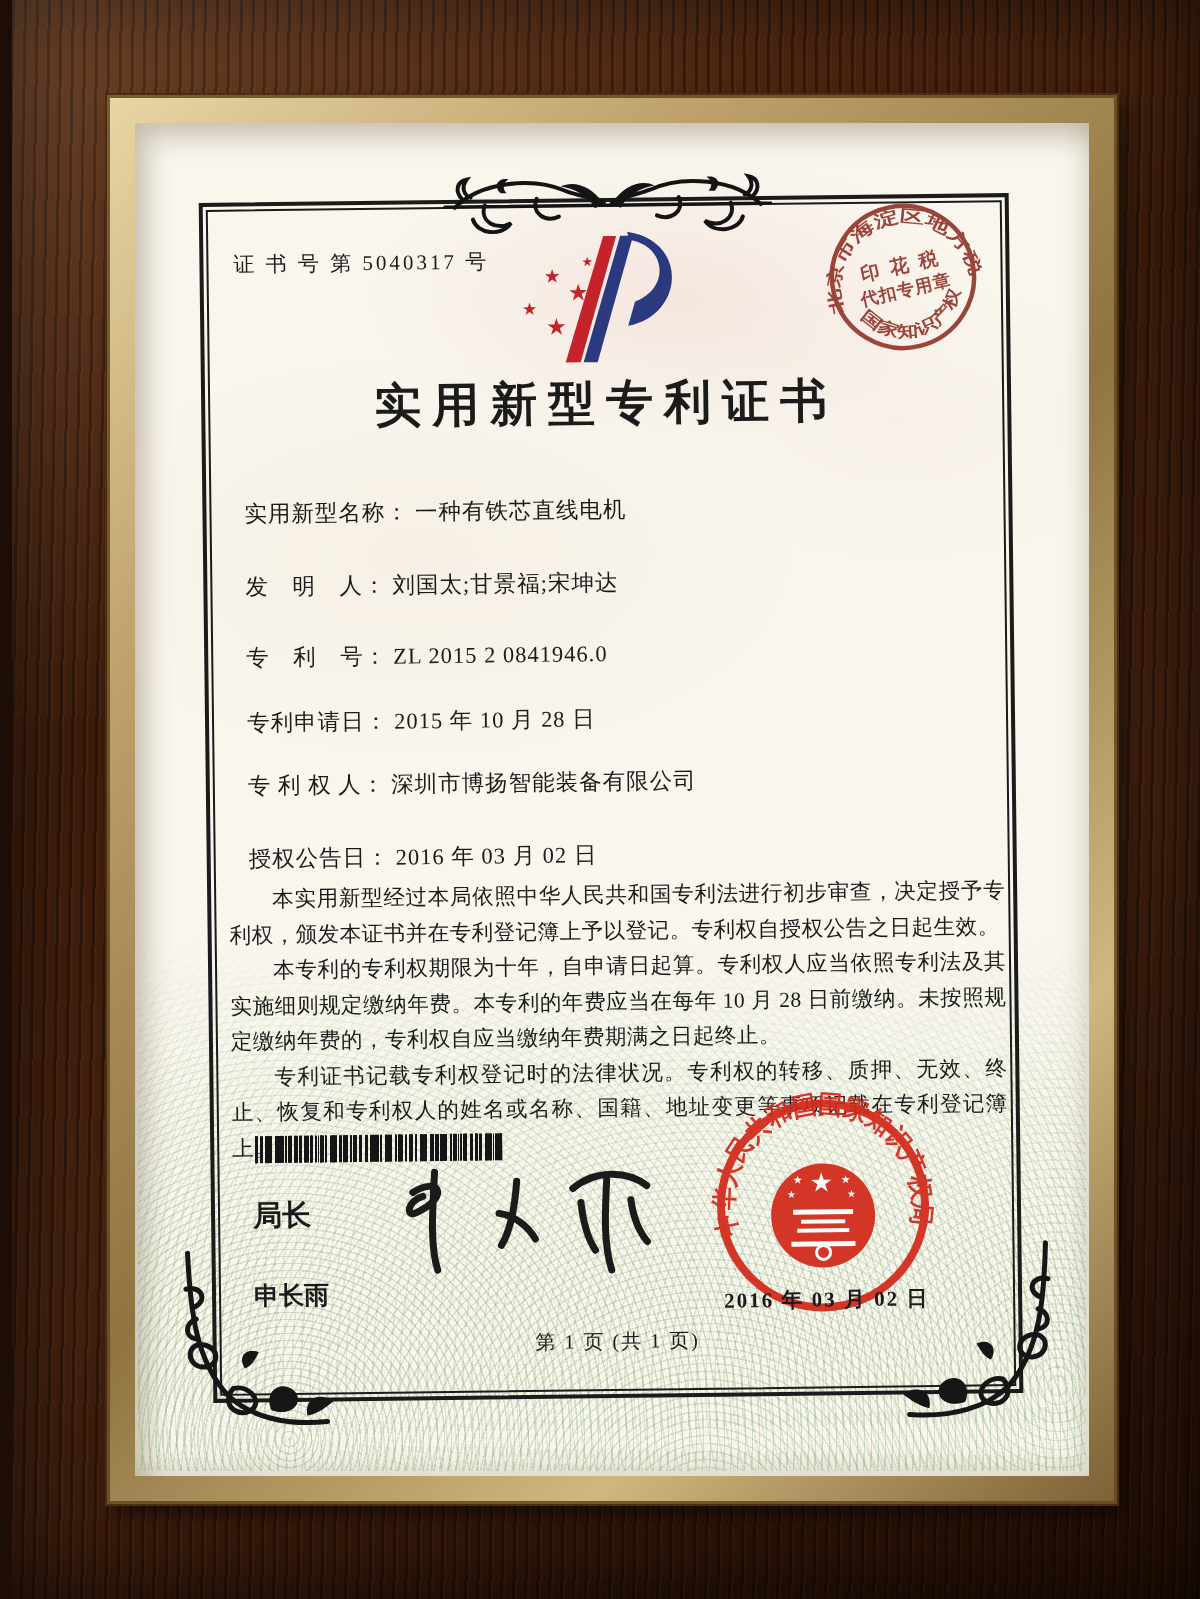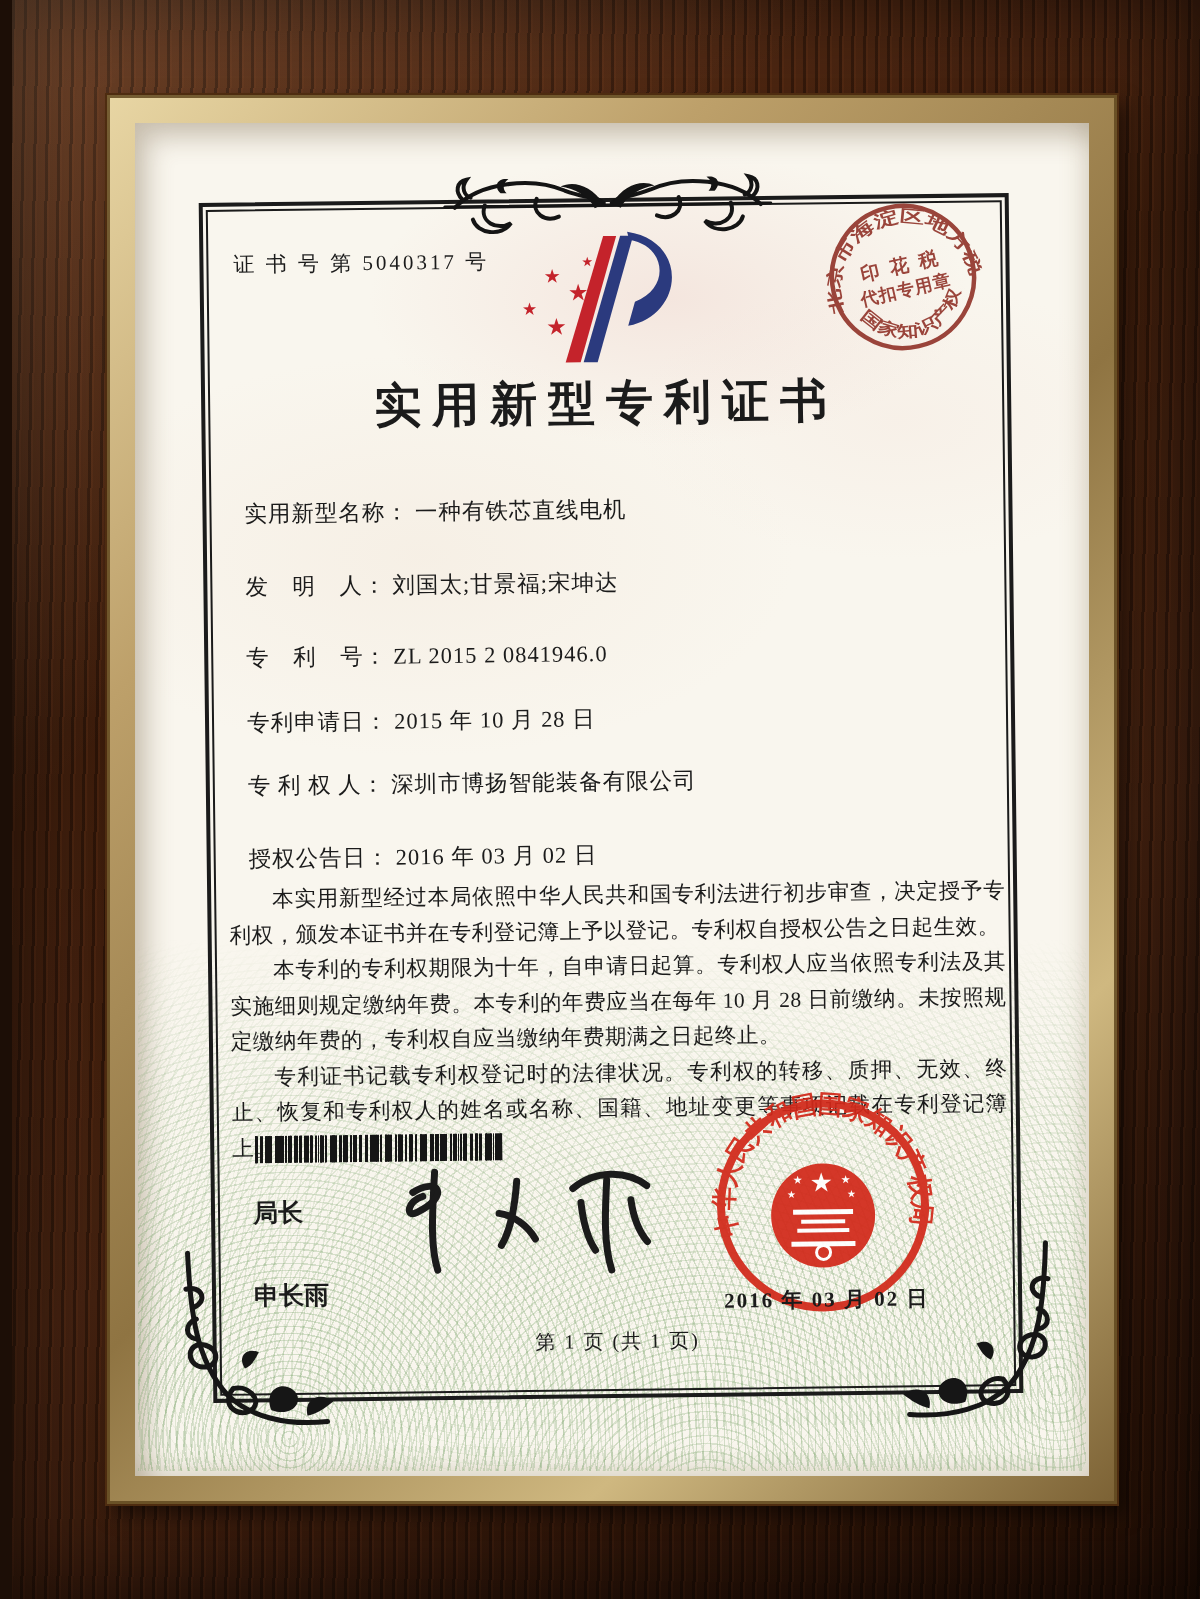--- a/index.html
+++ b/index.html
@@ -43,21 +43,21 @@
   .flabel{letter-spacing:1px;}
   .fvalue{margin-left:6px;letter-spacing:1px;}
   .paras{left:18px;top:676px;width:776px;font-size:21.5px;line-height:35.5px;text-align:justify;}
   .paras p{margin:0;text-indent:2em;letter-spacing:.5px;}
   .barcode{left:41px;top:930px;width:247px;height:27px;
     background:
       repeating-linear-gradient(90deg,#151515 0 2px, rgba(0,0,0,0) 2px 5px),
       repeating-linear-gradient(90deg,#151515 0 1px, rgba(0,0,0,0) 1px 7px),
       repeating-linear-gradient(90deg,#151515 0 3px, rgba(0,0,0,0) 3px 11px),
       repeating-linear-gradient(90deg,#151515 0 2px, rgba(0,0,0,0) 2px 13px);}
-  .signer-title{left:38px;top:990px;font-size:25px;font-weight:bold;font-family:"Liberation Sans","DejaVu Sans",sans-serif;}
+  .signer-title{left:38px;top:990px;font-size:29px;font-weight:bold;font-family:"Liberation Sans","DejaVu Sans",sans-serif;}
   .signer-name{left:38px;top:1073px;font-size:25px;font-weight:bold;font-family:"Liberation Sans","DejaVu Sans",sans-serif;}
   .signature{left:168px;top:952px;}
   .seal{left:494px;top:892px;opacity:.93;}
   .grant-date{left:508px;top:1086px;font-size:21px;font-weight:bold;letter-spacing:2px;z-index:5;}
   .footer{left:0;right:0;top:1126px;text-align:center;font-size:20px;letter-spacing:2px;}
   .tax-stamp{position:absolute;left:812px;top:198px;z-index:4;opacity:.88;transform:rotate(-13deg);}
   .orn-top{left:238px;top:-34px;}
   .orn-bl{left:-42px;top:1042px;}
   .orn-br{right:-42px;top:1042px;transform:scaleX(-1);}
   svg{display:block;}

